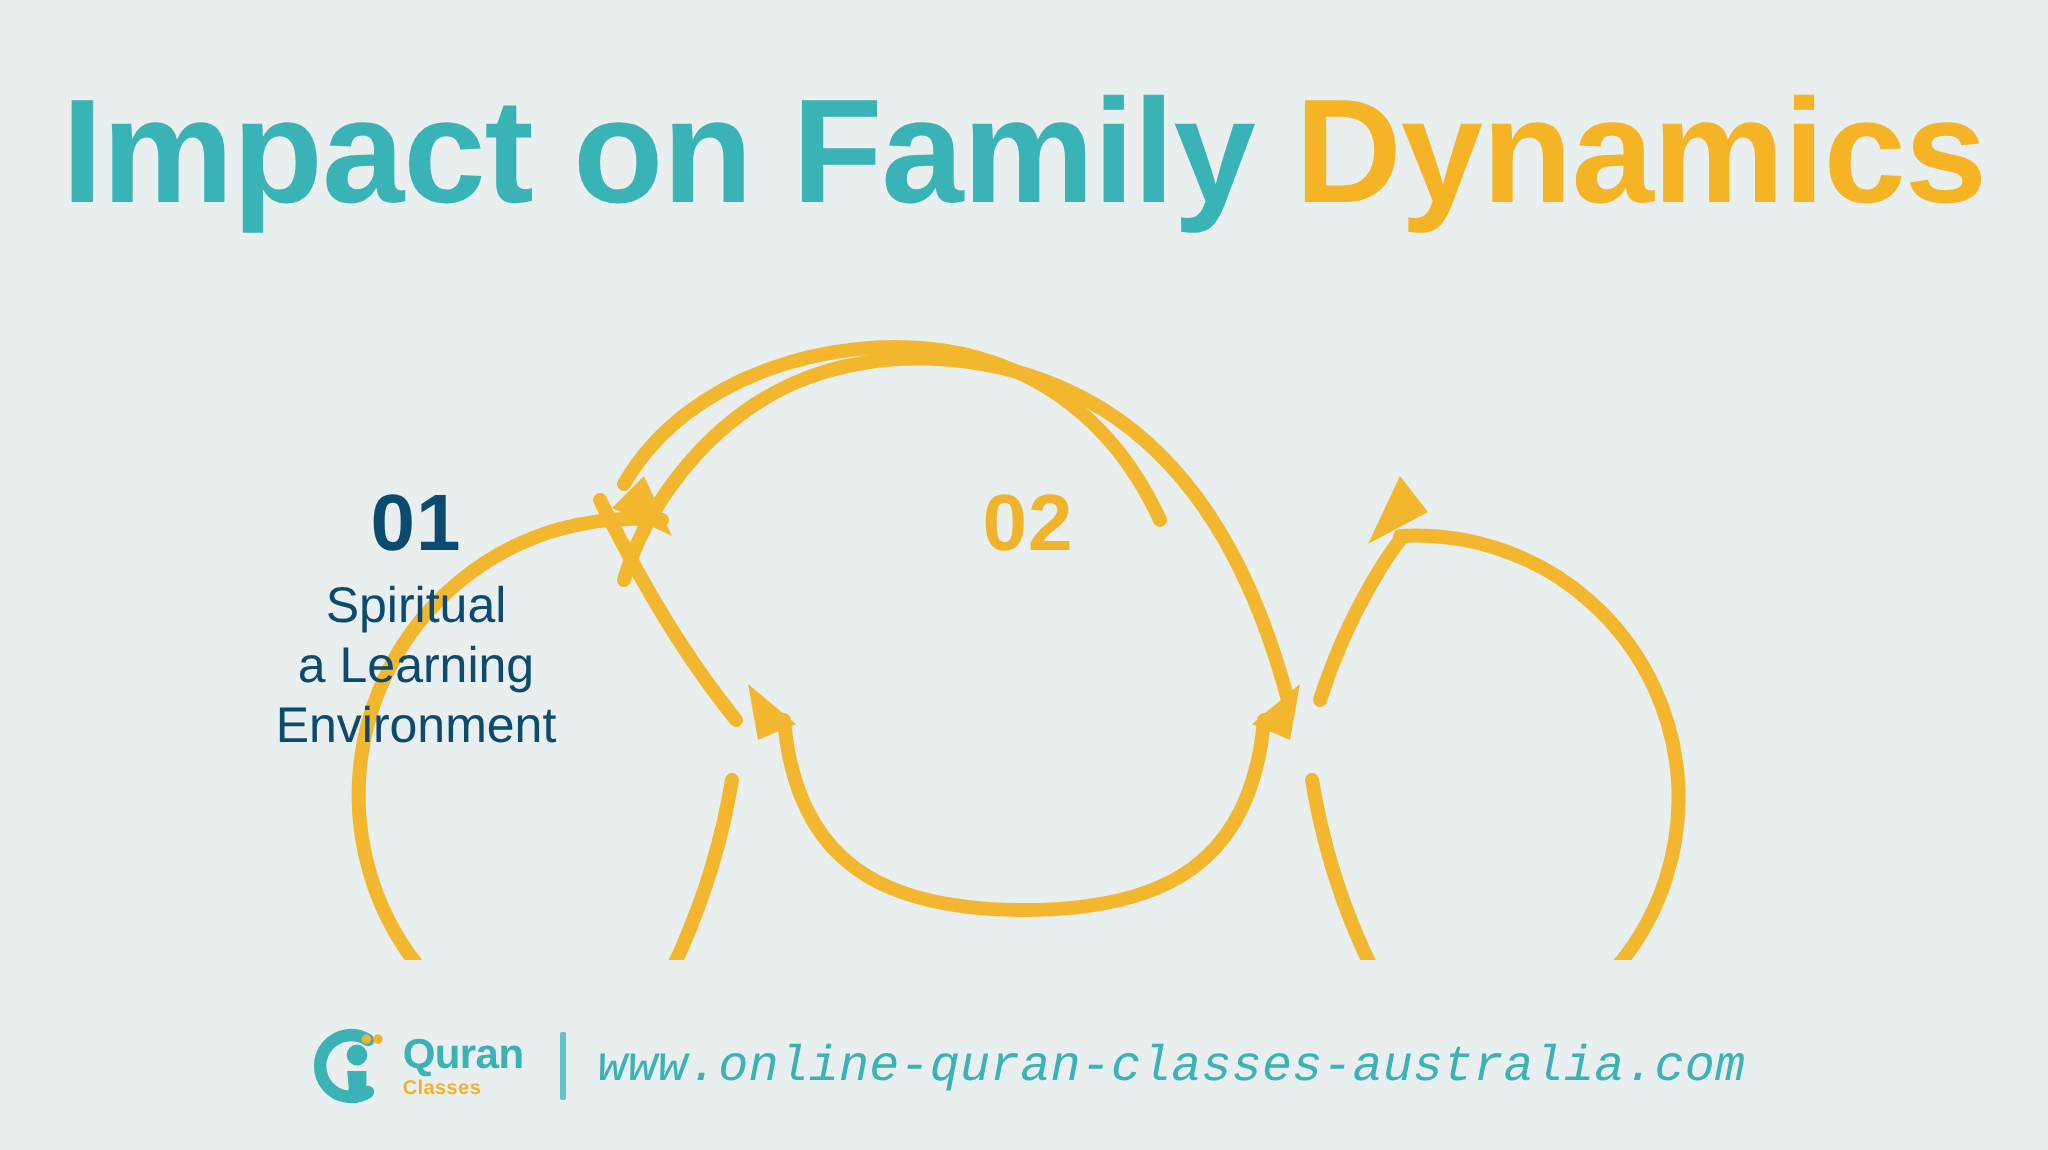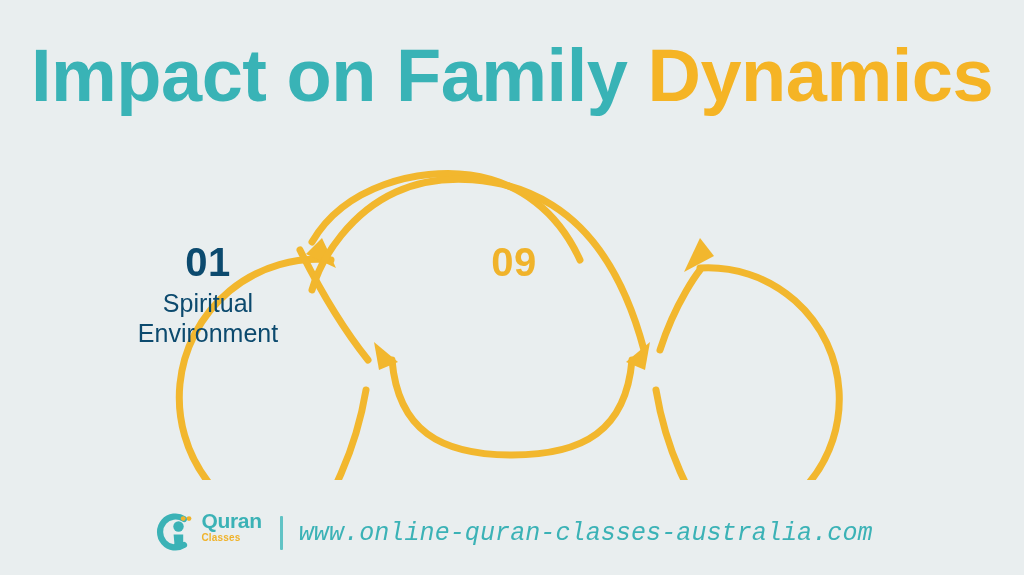--- a/index.html
+++ b/index.html
@@ -84,21 +84,21 @@
     left: 0;
     top: 505px;
     width: 1024px;
     height: 56px;
     display: flex;
     align-items: center;
     justify-content: center;
   }
   .logo-wrap {
     display: flex;
-    align-items: flex-start;
+    align-items: center;
     height: 46px;
   }
   .logo-mark { display: block; }
   .logo-words {
     margin-left: 4px;
     display: flex;
     flex-direction: column;
     justify-content: center;
     line-height: 1;
   }
@@ -199,26 +199,27 @@
     <g>
       <path d="M 304 385
                C 330 355, 356 300, 366 240" fill="none" stroke="#f2b72e" stroke-width="7" stroke-linecap="round"></path>
     </g>
   </svg>
 
   <div class="step step-teal" id="step-1">
     <div class="num">01</div>
     <div class="lines">
       <div>Spiritual</div>
+      <div>a Learning</div>
       <div>Environment</div>
     </div>
   </div>
 
   <div class="step step-amber" id="step-2">
-    <div class="num">09</div>
+    <div class="num">02</div>
   </div>
 
 
   <div class="footer">
     <div class="logo-wrap">
       <svg class="logo-mark" width="46" height="44" viewBox="0 0 46 44">
 
         <path d="M33 9 A15.5 15.5 0 1 0 33 35" fill="none" stroke="#3bb2b6" stroke-width="6.2" stroke-linecap="round"></path>
 
         <circle cx="27.5" cy="16.5" r="5.2" fill="#3bb2b6"></circle>

